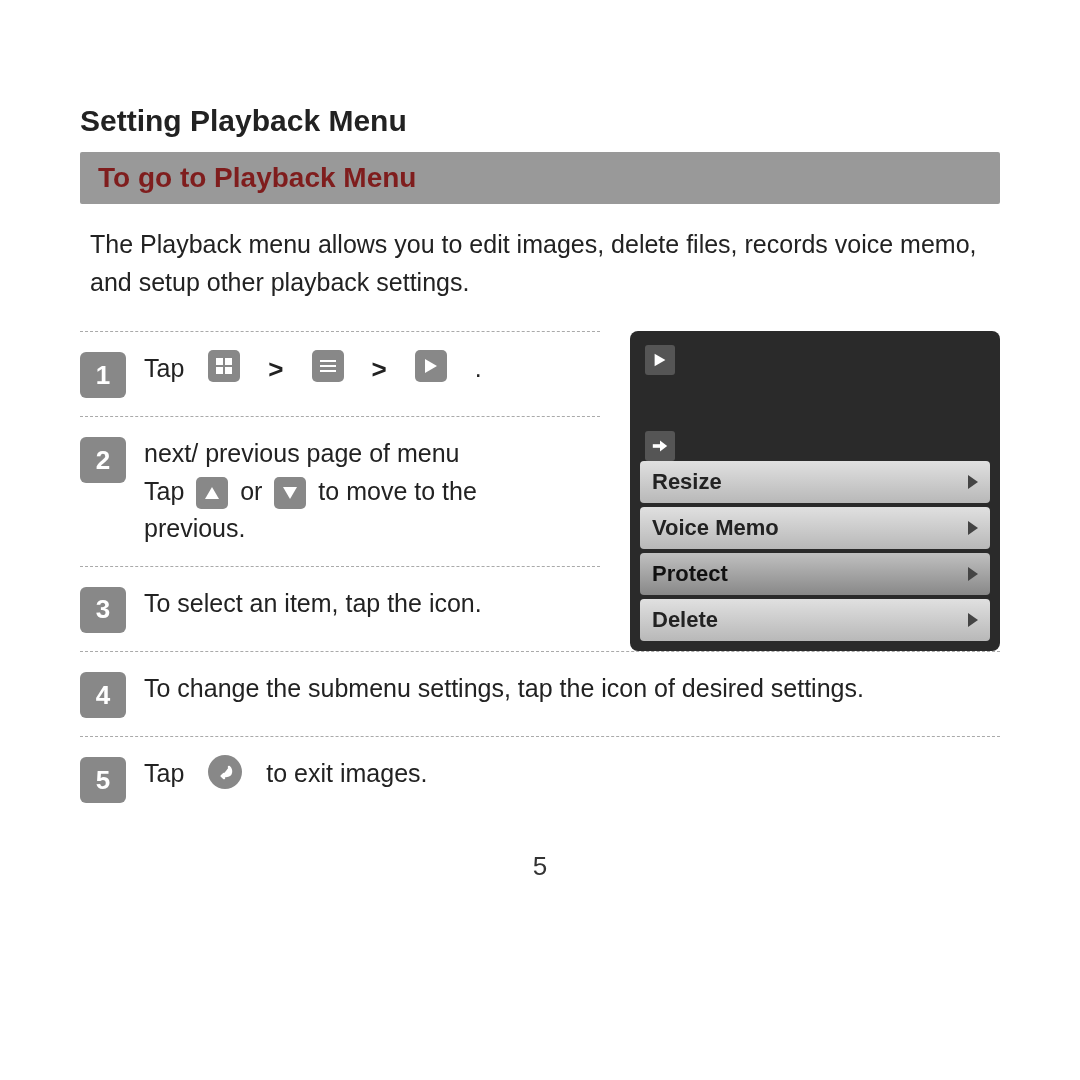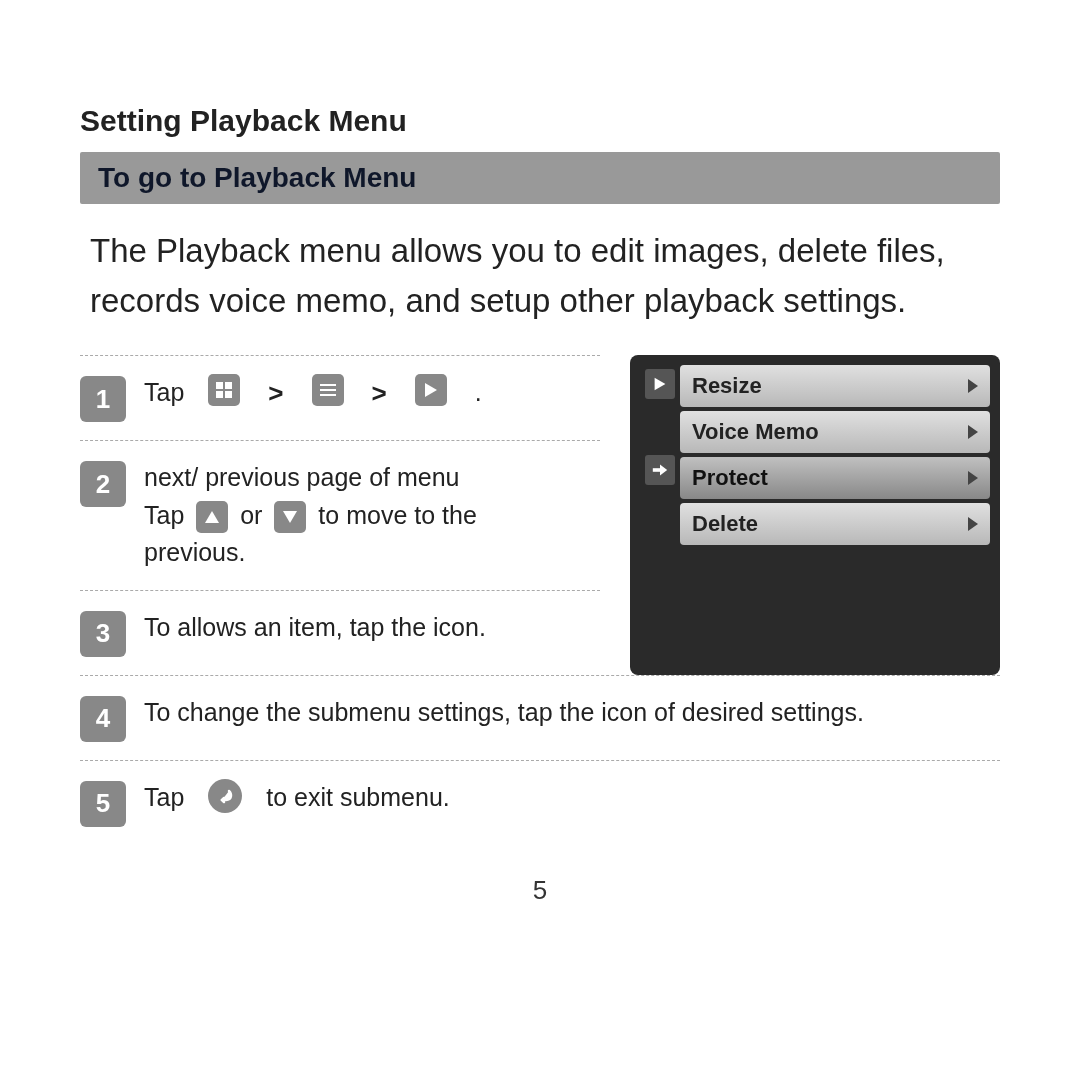--- a/index.html
+++ b/index.html
@@ -23,30 +23,30 @@
     }
 
     .main-title {
       font-size: 30px;
       font-weight: bold;
       margin-bottom: 14px;
     }
 
     .section-header {
       background: #999;
-      color: #0f172a;
+      color: #7f1d1d;
       font-size: 28px;
       font-weight: bold;
       padding: 10px 18px;
       margin-bottom: 22px;
       border-radius: 2px;
     }
 
     .description {
-      font-size: 33px;
+      font-size: 25px;
       line-height: 1.5;
       margin-bottom: 30px;
       padding-left: 10px;
     }
 
     
     .steps {
       display: flex;
       flex-direction: column;
       gap: 0;
@@ -129,20 +129,21 @@
     
     .camera-ui {
       background: #2a2a2a;
       border-radius: 8px;
       padding: 10px;
       width: 370px;
     }
 
     .camera-ui-inner {
       display: flex;
+      flex-direction: column;
     }
 
     .camera-sidebar {
       width: 40px;
       display: flex;
       flex-direction: column;
       align-items: center;
       gap: 6px;
       padding-top: 4px;
     }
@@ -334,21 +335,21 @@
               <span>to move to the</span>
             </div>
             <div>previous.</div>
           </div>
         </div>
       </div>
 
       <div class="step-row no-border">
         <div class="step-num">3</div>
         <div class="step-content">
-          <span>To allows an item, tap the icon.</span>
+          <span>To select an item, tap the icon.</span>
         </div>
       </div>
 
     </div>
 
     <div class="camera-ui">
       <div class="camera-ui-inner">
         <div class="camera-sidebar">
           <div class="camera-sidebar-icon">
             <svg viewBox="0 0 20 20">
@@ -398,21 +399,21 @@
     <div class="step-row no-border">
       <div class="step-num">5</div>
       <div class="step-content">
         <span>Tap</span>
         <span class="exit-icon">
           <svg viewBox="0 0 20 20" fill="none" stroke="white" stroke-width="2.5" stroke-linecap="round">
             <path d="M14,5 C17,8 17,14 11,14 L7,14"></path>
             <polyline points="9,12 7,14 9,16"></polyline>
           </svg>
         </span>
-        <span>to exit submenu.</span>
+        <span>to exit images.</span>
       </div>
     </div>
 
   </div>
 
   <div class="page-number">5</div>
 
 </div>
 
 </body></html>

